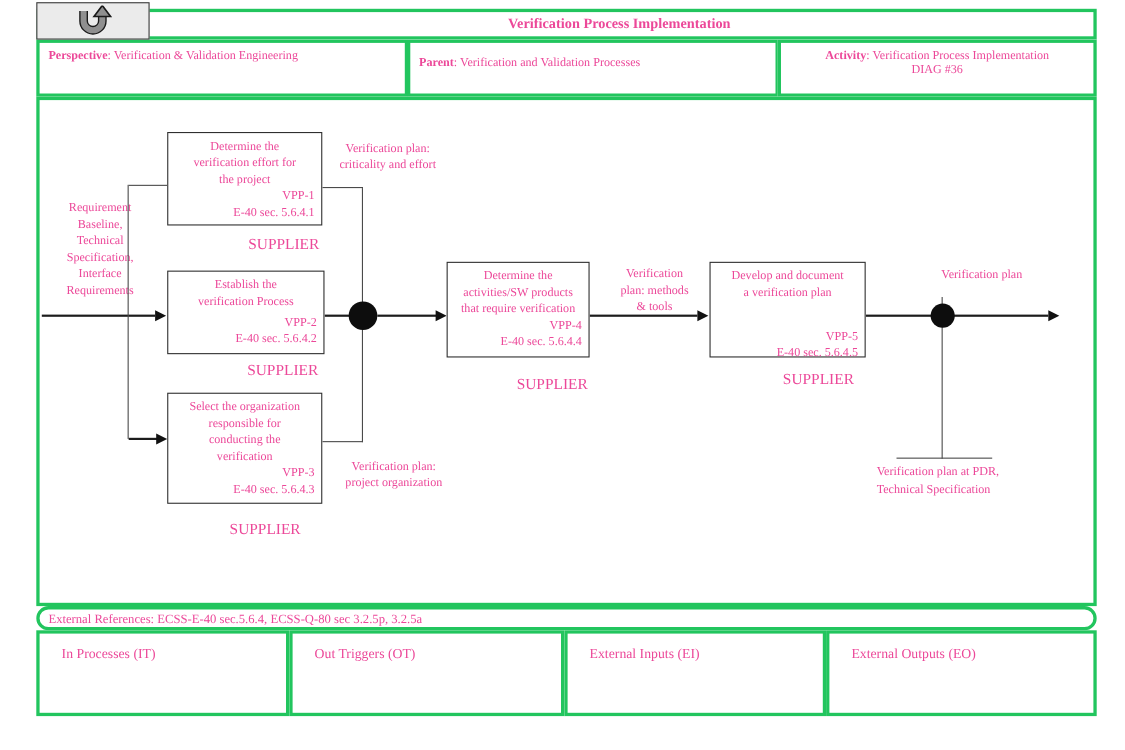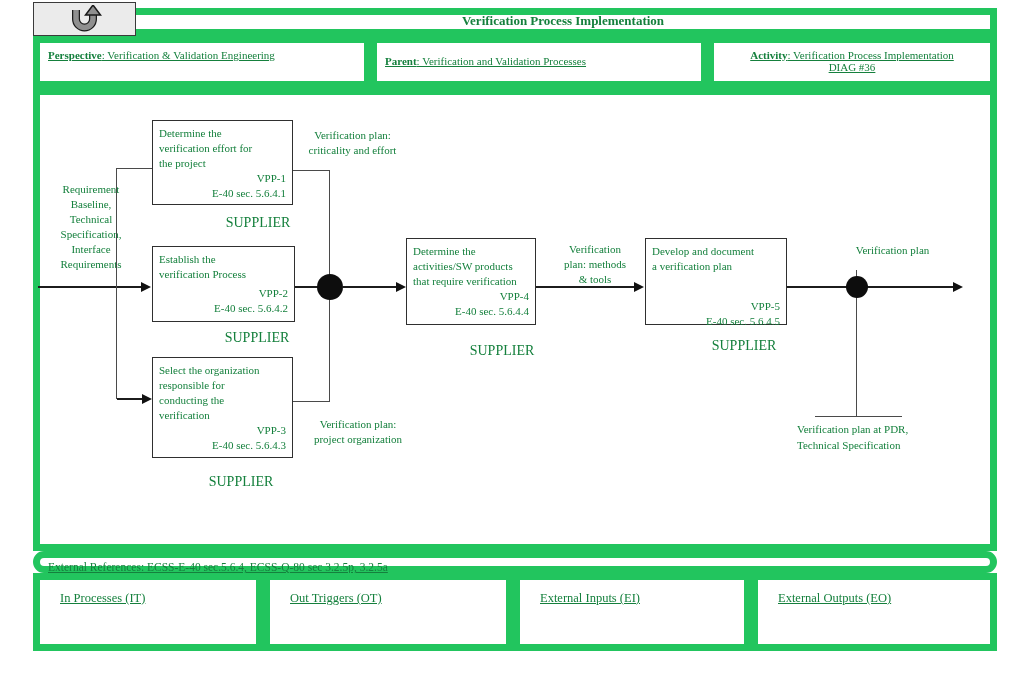--- a/index.html
+++ b/index.html
@@ -1,43 +1,43 @@
 <!DOCTYPE html>
 <html><head>
 <meta charset="utf-8">
 <style>
   * { margin:0; padding:0; box-sizing:border-box; }
   html,body { background:#fff; }
   .page {
     position:relative; width:1023px; height:682px; background:#ffffff;
-    font-family:"Liberation Serif", serif; color:#15803d; overflow:hidden;
+    font-family:"Liberation Serif", serif; color:#ec4899; overflow:hidden;
   }
   .abs { position:absolute; }
-  .bordered { border:7px solid #22c55e; background:#fff;text-decoration:underline; }
+  .bordered { border:3px solid #22c55e; background:#fff; }
   
   .title-row { left:33px; top:8px; width:964px; height:28px; }
   .title-text { left:136px; top:13px; width:854px; text-align:center;
                 font-weight:bold; font-size:13px; }
   .back-btn { left:33px; top:2px; width:103px; height:34px; background:#ebebeb;
               border:1px solid #3a3a3a; display:flex; align-items:center;
               justify-content:center; cursor:pointer; z-index:5; }
   
   .cell { font-size:11px; padding:6px 8px; }
   .lbl { font-weight:bold; }
   .c-persp { left:33px;  top:36px; width:338px; height:52px; }
   .c-parent{ left:370px; top:36px; width:338px; height:52px; padding-top:12px; }
   .c-act   { left:707px; top:36px; width:290px; height:52px; text-align:center; }
   
   .main-area { left:33px; top:88px; width:964px; height:463px; }
   .pre { white-space:pre-line; }
   .dtext { font-size:11px; line-height:15px; }
   .pbox { border:1px solid #2f2f2f; background:#fff; display:flex;
           flex-direction:column; justify-content:space-between;
           padding:5px 6px; font-size:11px; line-height:15px; }
-  .pbox .desc { white-space:pre-line; }
+  .pbox .desc { text-align:center; white-space:pre-line; }
   .pbox .meta { text-align:right; }
   .pbox .meta span { display:block; }
   .supplier { width:120px; text-align:center; font-size:14px; }
   .hline { background:#1c1c1c; height:2px; }
   .thin  { background:#4a4a4a; }
   .vline { background:#4a4a4a; width:1px; }
   .ahead-r { width:0; height:0; border-top:5px solid transparent;
              border-bottom:5px solid transparent; border-left:10px solid #111; }
   .dot { background:#0d0d0d; border-radius:50%; }
   .flbl { font-size:11px; line-height:15px; text-align:center; }

